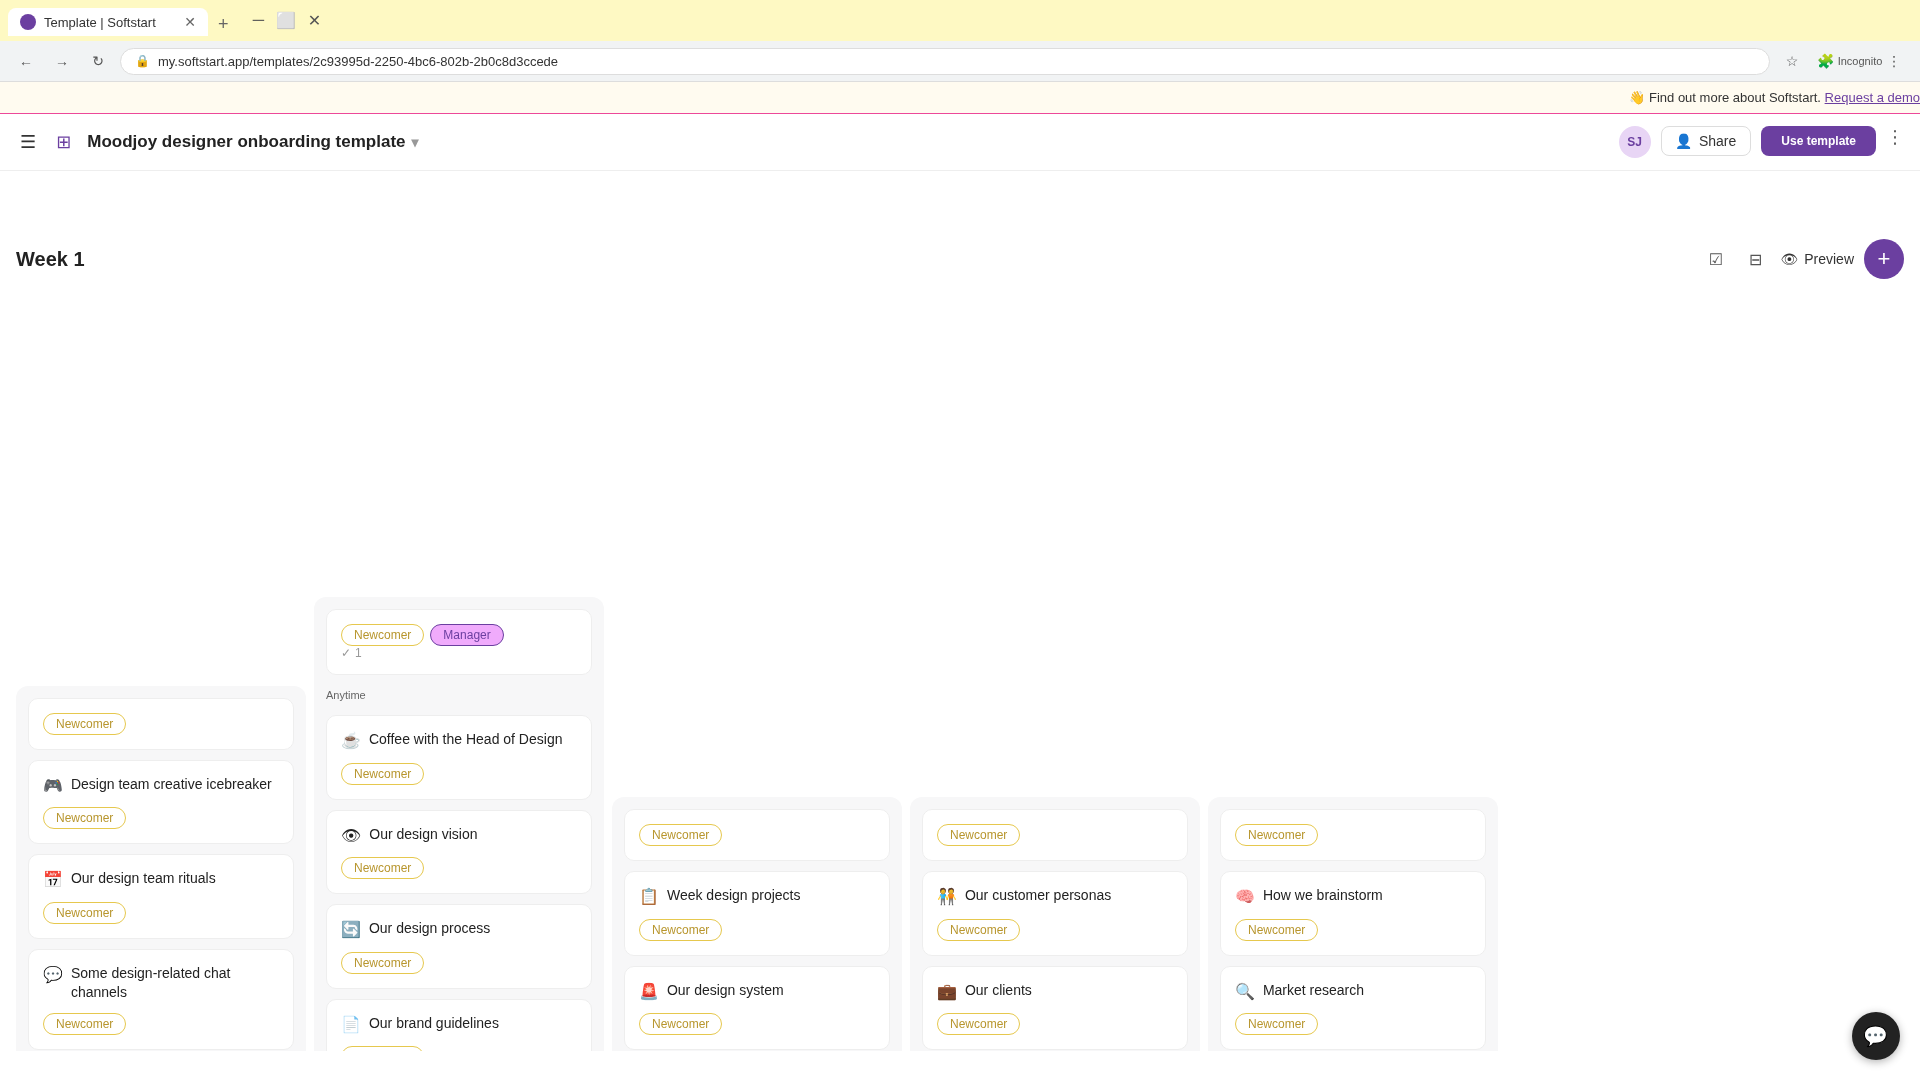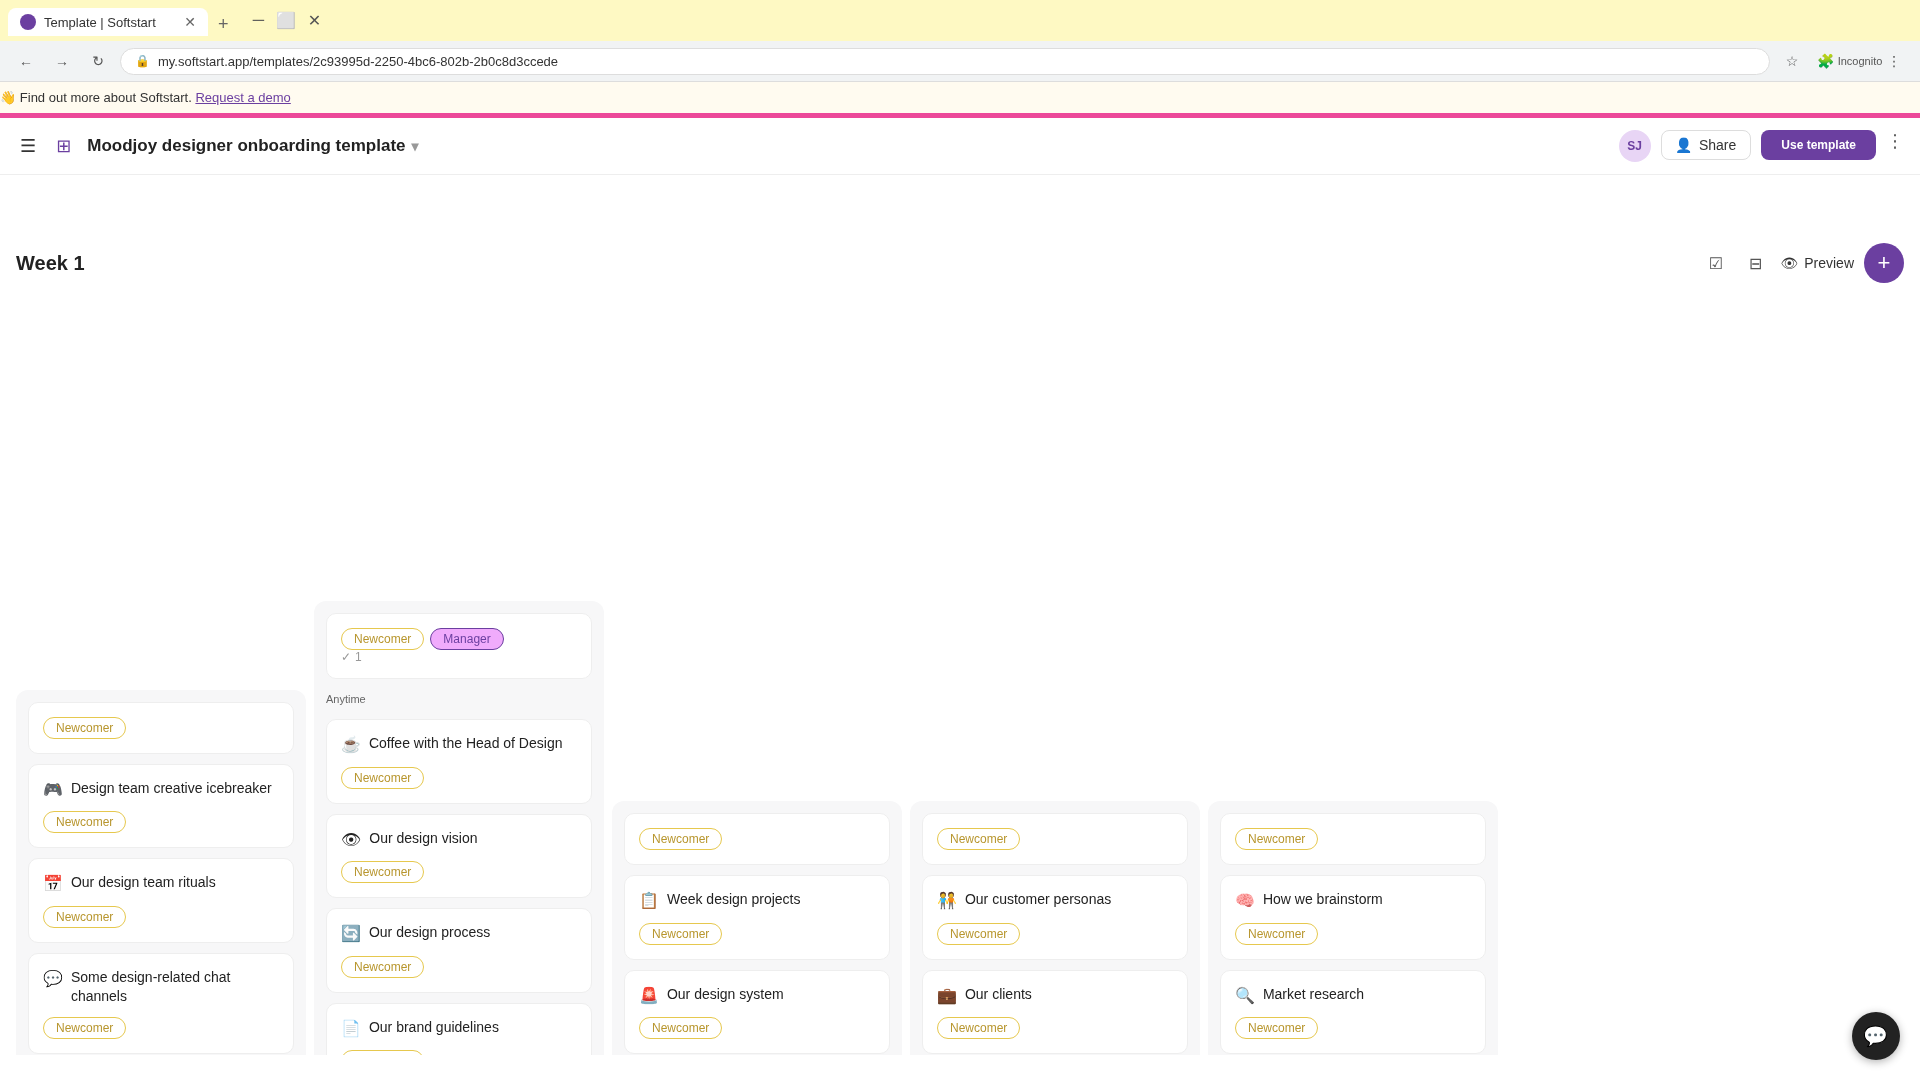--- a/index.html
+++ b/index.html
@@ -91,23 +91,23 @@
       background: transparent;
       cursor: pointer;
       display: flex; align-items: center; justify-content: center;
       color: #555;
       font-size: 16px;
     }
 
     
     .app-banner {
       background: #fffbf0;
-      border-bottom: 5px solid #ec4899;
+      border-bottom: 1px solid #ec4899;
       padding: 8px 0;
-      text-align: left;
+      text-align: right;
       font-size: 13px;
       color: #333;
     }
     .app-banner a {
       color: #6b3fa0;
       text-decoration: underline;
       cursor: pointer;
     }
 
     

